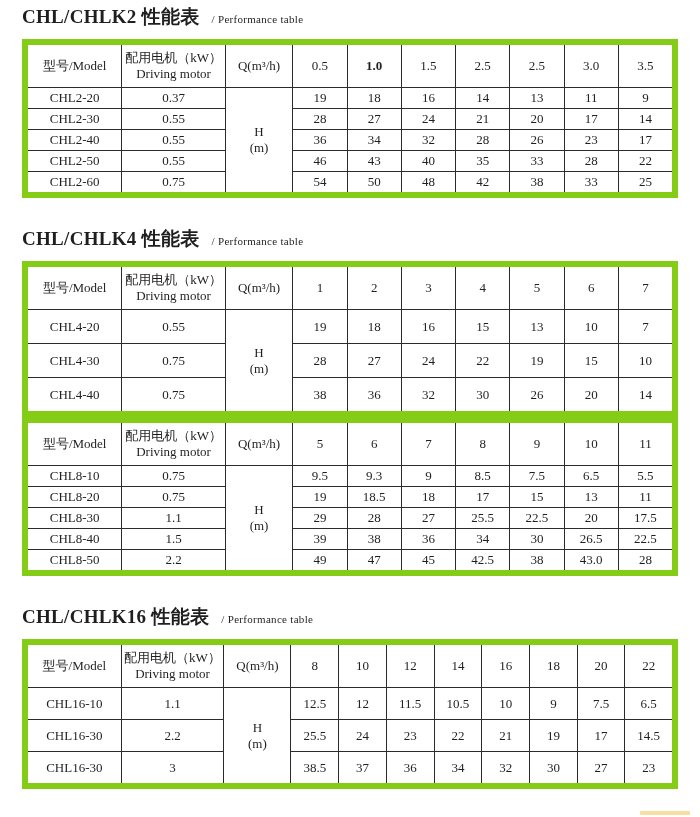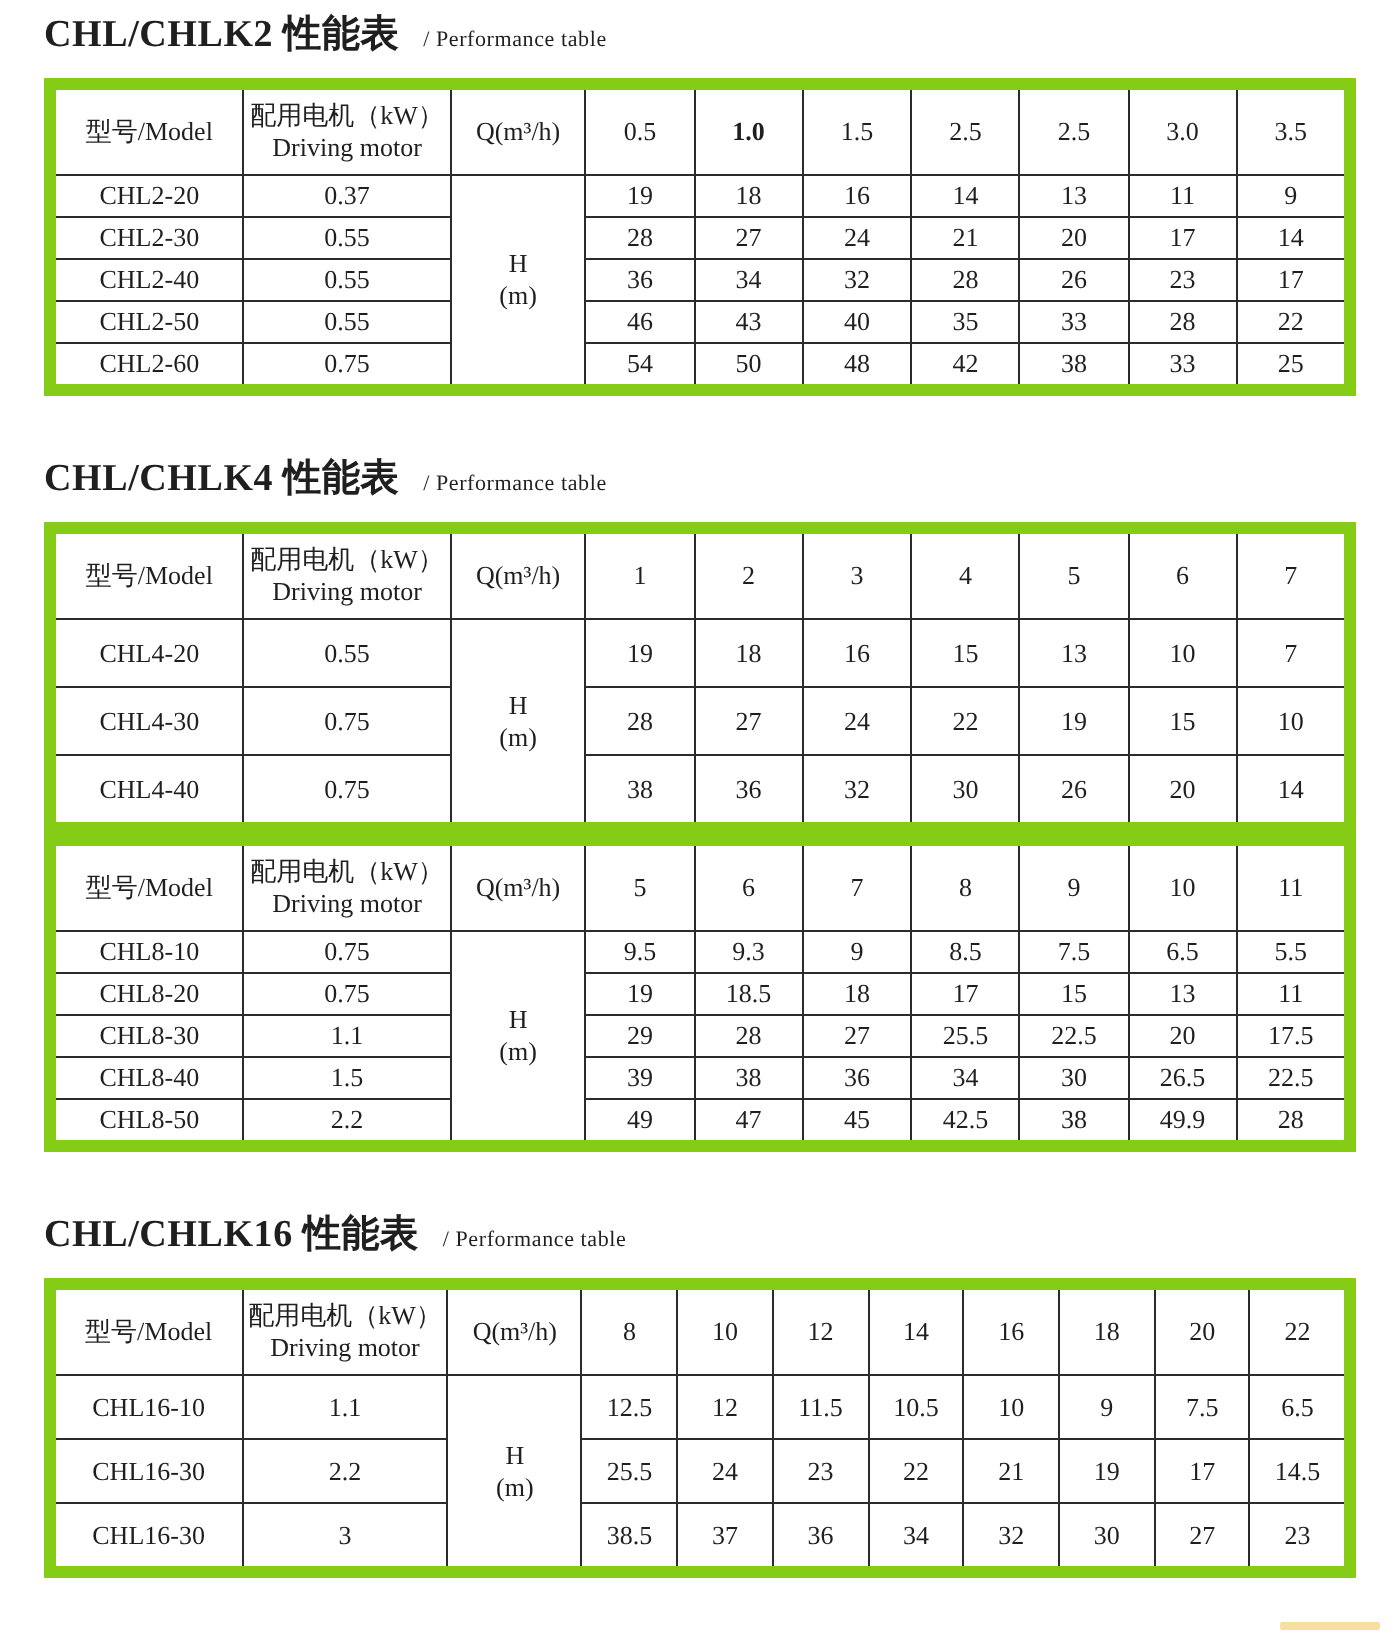--- a/index.html
+++ b/index.html
@@ -278,21 +278,21 @@
             <td>22.5</td>
           </tr>
           <tr>
             <td>CHL8-50</td>
             <td>2.2</td>
             <td>49</td>
             <td>47</td>
             <td>45</td>
             <td>42.5</td>
             <td>38</td>
-            <td>49.9</td>
+            <td>43.0</td>
             <td>28</td>
           </tr>
         </tbody>
       </table>
   </div>
 
   <div class="section">
     <div class="section-title"><span>CHL/CHLK16 性能表</span><span class="title-en">/ Performance table</span></div>
     <table class="perf t3">
         <thead>

